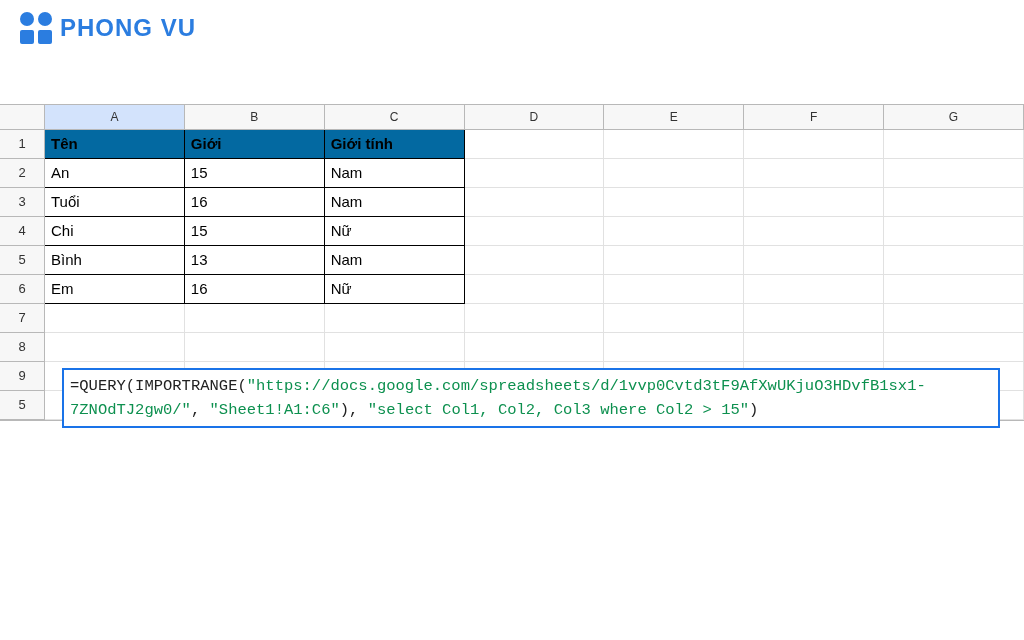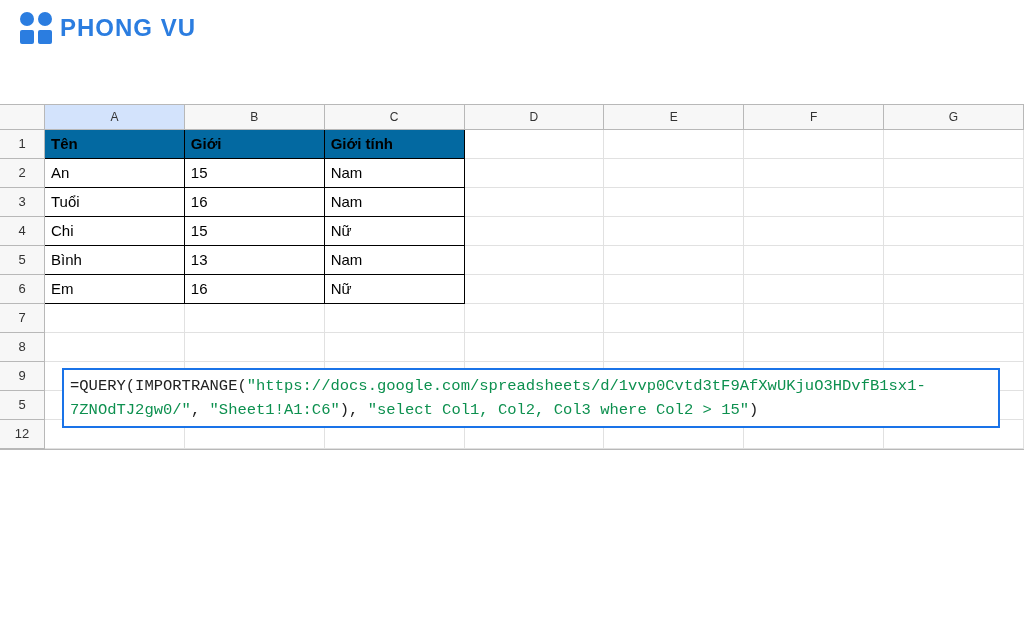--- a/index.html
+++ b/index.html
@@ -232,30 +232,20 @@
     <tr>
       <th class="row-header">5</th>
       <td class="cell"></td>
       <td class="cell"></td>
       <td class="cell"></td>
       <td class="cell"></td>
       <td class="cell"></td>
       <td class="cell"></td>
       <td class="cell"></td>
     </tr>
-    <tr>
-      <th class="row-header">12</th>
-      <td class="cell"></td>
-      <td class="cell"></td>
-      <td class="cell"></td>
-      <td class="cell"></td>
-      <td class="cell"></td>
-      <td class="cell"></td>
-      <td class="cell"></td>
-    </tr>
   </tbody>
     </table>
 
   <div class="formula-wrap">
     <div class="formula-box">
       <span class="f-black">=QUERY(IMPORTRANGE(</span><span class="f-green">"https://docs.google.com/spreadsheets/d/1vvp0Cvtd3tF9AfXwUKjuO3HDvfB1sx1-7ZNOdTJ2gw0/"</span><span class="f-black">, </span><span class="f-green">"Sheet1!A1:C6"</span><span class="f-black">), </span><span class="f-green">"select Col1, Col2, Col3 where Col2 &gt; 15"</span><span class="f-black">)</span>
     </div>
   </div>
 </div>
 

